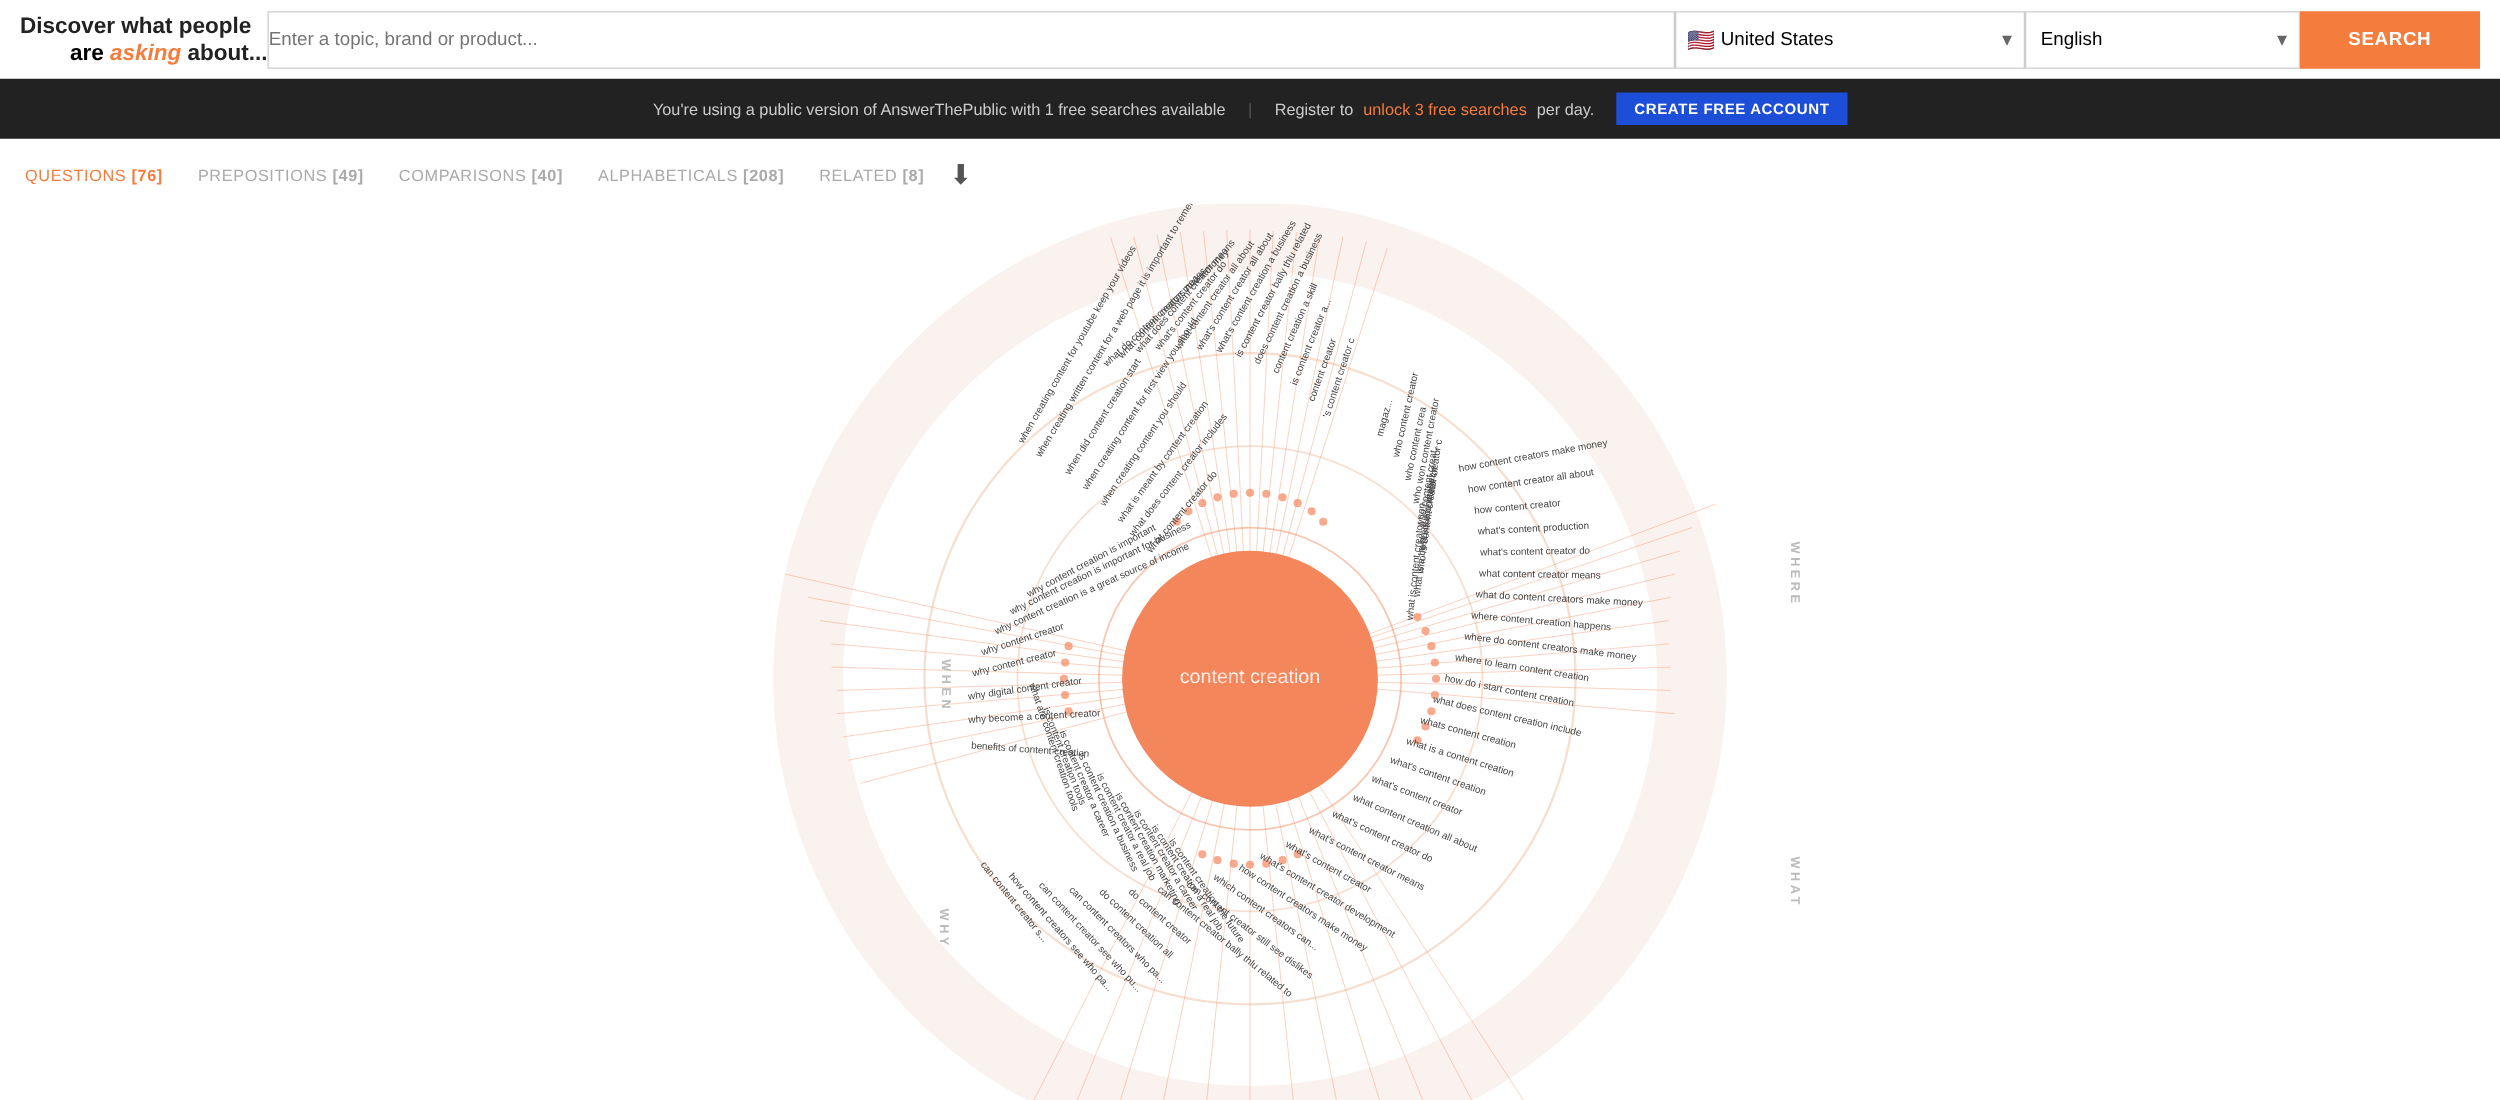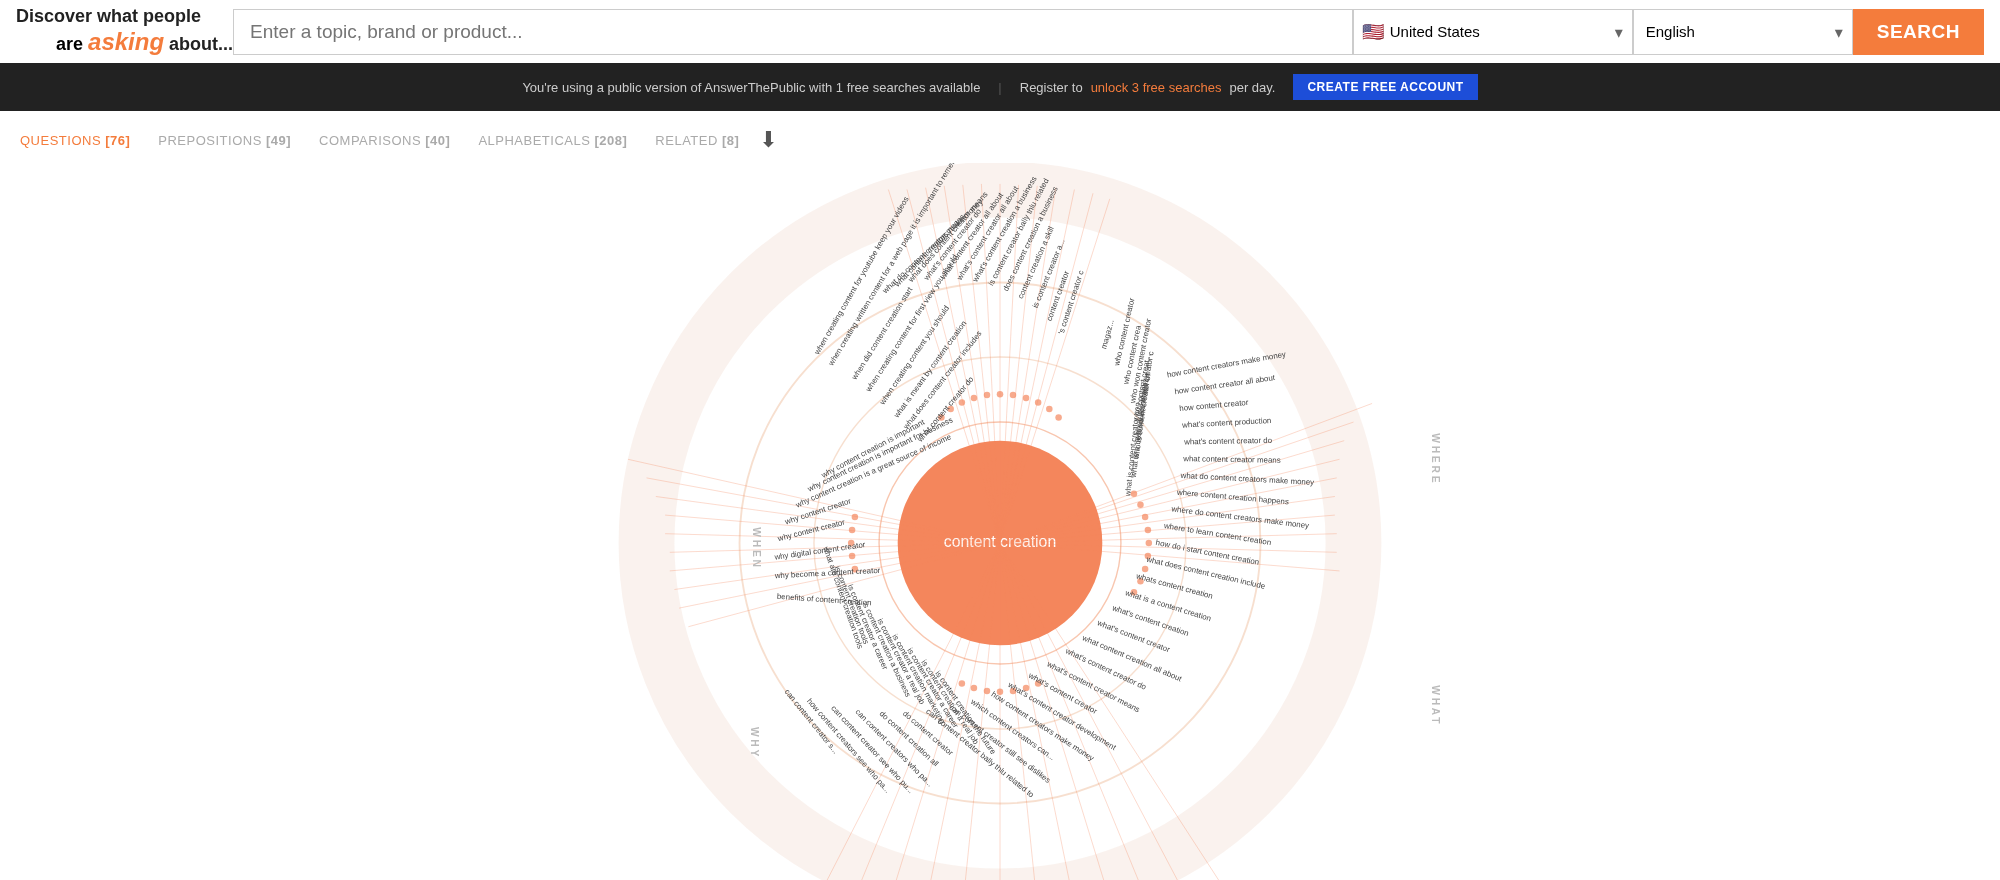--- a/index.html
+++ b/index.html
@@ -21,22 +21,22 @@
     .header-logo .asking { color: #f47c3c; font-weight: bold; font-style: italic; }
 
     .search-input-wrap {
       flex: 1;
       display: flex;
     }
     .search-input-wrap input {
       width: 100%;
       height: 46px;
       border: 1.5px solid #ccc;
-      padding: 0 16px;
-      font-size: 19px;
+      padding: 0 0;
+      font-size: 15px;
       outline: none;
       color: #999;
     }
 
     .country-select-wrap {
       position: relative;
       width: 280px;
     }
     .country-select-wrap select {
       width: 100%;
@@ -87,22 +87,22 @@
       transform: translateY(-50%);
       pointer-events: none;
       color: #666;
     }
 
     .search-button {
       background: #f47c3c;
       color: #fff;
       border: none;
       height: 46px;
-      padding: 0 24px;
-      font-size: 19px;
+      padding: 0 39px;
+      font-size: 15px;
       font-weight: bold;
       cursor: pointer;
       letter-spacing: 0.5px;
     }
 
     
     .notification-bar {
       background: #222;
       color: #ccc;
       text-align: center;
@@ -187,21 +187,21 @@
   </style>
 </head>
 <body>
 
 <div class="header">
   <div class="header-logo">
     <div>
       <span class="discover">Discover what people</span>
     </div>
     <div>
-      <span style="font-size:18px;font-weight:bold;color:#000000;margin-left:40px;">are </span><span class="asking" style="color:#f47c3c;font-weight:bold;font-style:italic;font-size:24px;">asking</span><span style="font-size:18px;font-weight:bold;color:#222;"> about...</span>
+      <span style="font-size:18px;font-weight:bold;color:#000000;margin-left:40px;">are </span><span class="asking" style="color:#f47c3c;font-weight:bold;font-style:italic;font-size:18px;">asking</span><span style="font-size:18px;font-weight:bold;color:#222;"> about...</span>
     </div>
   </div>
 
   <div class="search-input-wrap">
     <input type="text" placeholder="Enter a topic, brand or product..." style="">
   </div>
 
   <div class="country-select-wrap">
     <span class="flag-icon">🇺🇸</span>
     <select>

